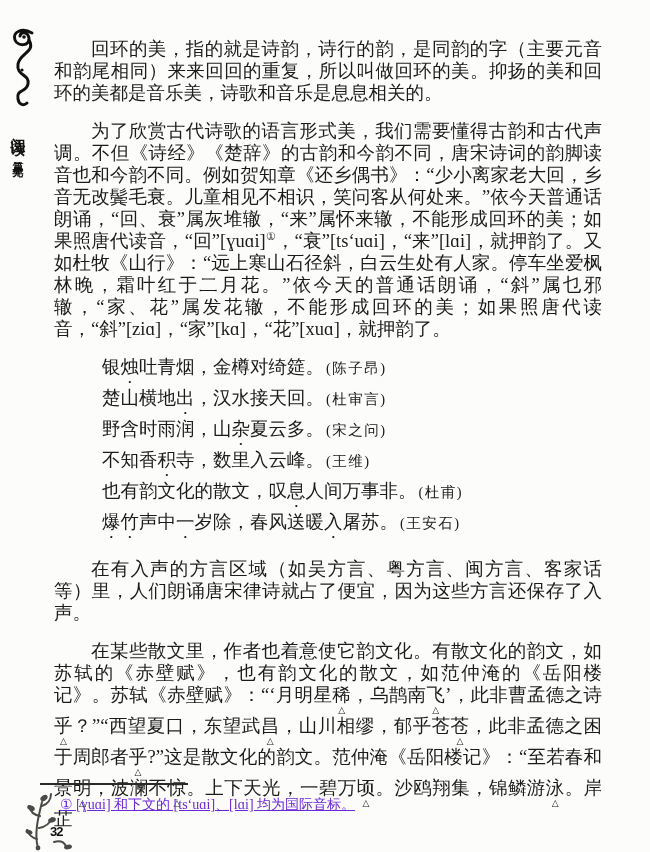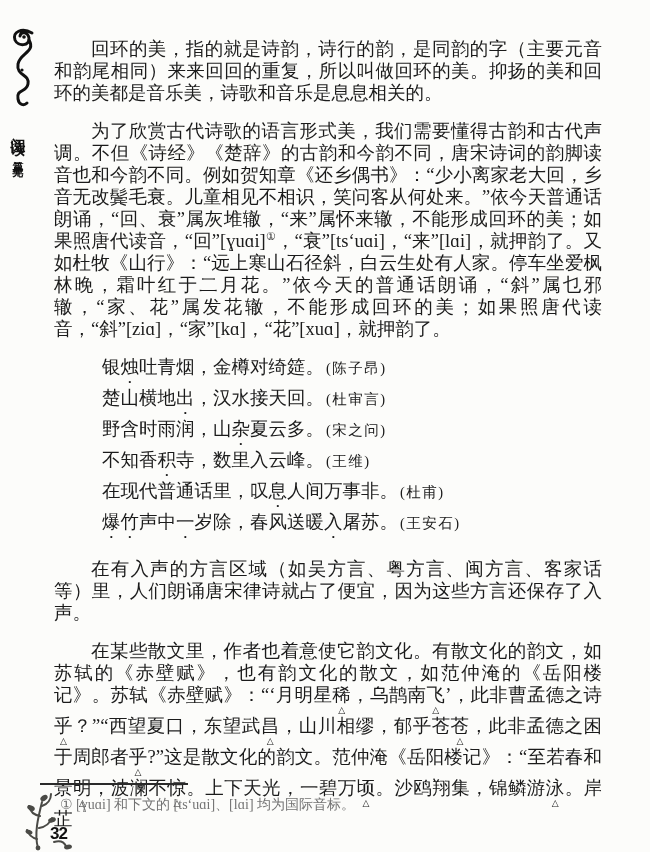--- a/index.html
+++ b/index.html
@@ -44,28 +44,28 @@
     -webkit-text-emphasis:open triangle #151515;
     -webkit-text-emphasis-position:under left;
     text-emphasis:open triangle #151515;
     text-emphasis-position:under left;
   }
 
   
   .footnote-rule{position:absolute;left:40px;top:783px;width:148px;height:2px;background:#2a2a2a;}
   .footnote{
     position:absolute;left:60px;top:795px;width:520px;margin:0;
-    font-size:14px;line-height:20px;color:#737373;
+    font-size:14px;line-height:20px;color:#6d28d9;text-decoration:underline;
   }
 
   
   .page-number-area{position:absolute;left:24px;top:790px;width:70px;height:62px;}
   .page-num{
     position:absolute;left:26px;top:34px;
-    font-size:17px;font-weight:bold;color:#111;
+    font-size:13px;font-weight:bold;color:#111;
     font-family:"Liberation Sans","DejaVu Sans",sans-serif;
     letter-spacing:-1px;
   }
   .sprig-svg{position:absolute;left:0;top:0;}
 </style>
 </head>
 <body>
 
 <div class="page">
 
@@ -87,21 +87,21 @@
   <main class="body-col">
     <div>
         <p class="para"><span>回环的美，指的就是诗韵，诗行的韵，是同韵的字（主要元音和韵尾相同）来来回回的重复，所以叫做回环的美。抑扬的美和回环的美都是音乐美，诗歌和音乐是息息相关的。</span></p>
         <p class="para"><span>为了欣赏古代诗歌的语言形式美，我们需要懂得古韵和古代声调。不但《诗经》《楚辞》的古韵和今韵不同，唐宋诗词的韵脚读音也和今韵不同。例如贺知章《还乡偶书》：“少小离家老大回，乡音无改鬓毛衰。儿童相见不相识，笑问客从何处来。”依今天普通话朗诵，“回、衰”属灰堆辙，“来”属怀来辙，不能形成回环的美；如果照唐代读音，“回”[ɣuɑi]</span><span class="sup">①</span><span>，“衰”[ts‘uɑi]，“来”[lɑi]，就押韵了。又如杜牧《山行》：“远上寒山石径斜，白云生处有人家。停车坐爱枫林晚，霜叶红于二月花。”依今天的普通话朗诵，“斜”属乜邪辙，“家、花”属发花辙，不能形成回环的美；如果照唐代读音，“斜”[ziɑ]，“家”[kɑ]，“花”[xuɑ]，就押韵了。</span></p>
       </div>
     <div class="poem-block">
         <div class="poem-line"><span>银</span><span class="em-dot">烛</span><span>吐青烟，金樽对绮筵。</span><span class="poem-author">(陈子昂)</span></div>
         <div class="poem-line"><span>楚山横地</span><span class="em-dot">出</span><span>，汉水接天回。</span><span class="poem-author">(杜审言)</span></div>
         <div class="poem-line"><span>野含时雨润，山</span><span class="em-dot">杂</span><span>夏云多。</span><span class="poem-author">(宋之问)</span></div>
         <div class="poem-line"><span>不知香</span><span class="em-dot">积</span><span>寺，数里入云峰。</span><span class="poem-author">(王维)</span></div>
-        <div class="poem-line"><span>在现代普通话里，叹</span><span class="em-dot">息</span><span>人间万事非。</span><span class="poem-author">(杜甫)</span></div>
+        <div class="poem-line"><span>也有韵文化的散文，叹</span><span class="em-dot">息</span><span>人间万事非。</span><span class="poem-author">(杜甫)</span></div>
         <div class="poem-line"><span class="em-dot">爆</span><span class="em-dot">竹</span><span>声中</span><span class="em-dot">一</span><span>岁除，春风送暖</span><span class="em-dot">入</span><span>屠苏。</span><span class="poem-author">(王安石)</span></div>
       </div>
     <div>
         <p class="para"><span>在有入声的方言区域（如吴方言、粤方言、闽方言、客家话等）里，人们朗诵唐宋律诗就占了便宜，因为这些方言还保存了入声。</span></p>
         <p class="para"><span>在某些散文里，作者也着意使它韵文化。有散文化的韵文，如苏轼的《赤壁赋》，也有韵文化的散文，如范仲淹的《岳阳楼记》。苏轼《赤壁赋》：“‘月明星</span><span class="em-tri">稀</span><span>，乌鹊南</span><span class="em-tri">飞</span><span>’，此非曹孟德之诗</span><span class="em-tri">乎</span><span>？”“西望夏口，东望武</span><span class="em-tri">昌</span><span>，山川相缪，郁乎苍</span><span class="em-tri">苍</span><span>，此非孟德之困于周郎者</span><span class="em-tri">乎</span><span>?”这是散文化的韵文。范仲淹《岳阳楼记》：“至若春和景</span><span class="em-tri">明</span><span>，波澜不</span><span class="em-tri">惊</span><span>。上下天光，一碧万</span><span class="em-tri">顷</span><span>。沙鸥翔集，锦鳞游</span><span class="em-tri">泳</span><span>。岸芷</span></p>
       </div>
   </main>
 
   <div class="footnote-rule"></div>
   <p class="footnote"><span>①  [ɣuɑi] 和下文的 [ts‘uɑi]、[lɑi] 均为国际音标。</span></p>

